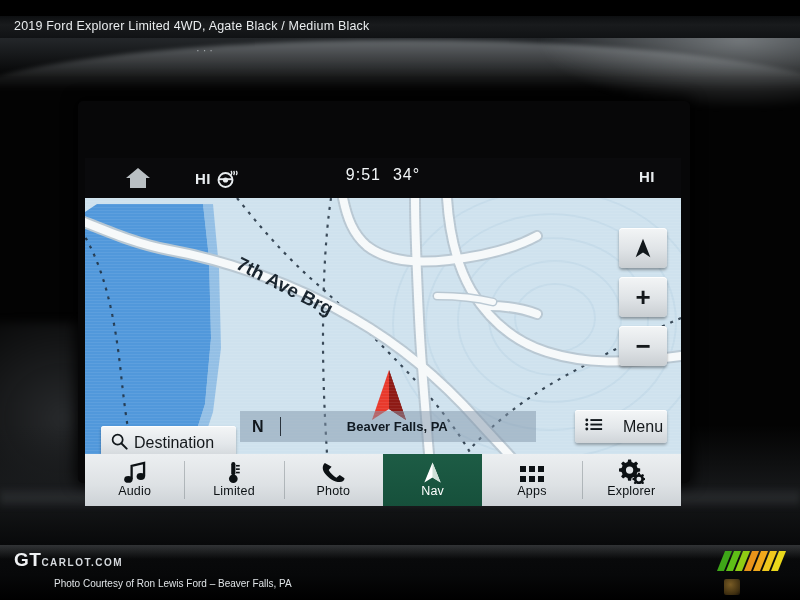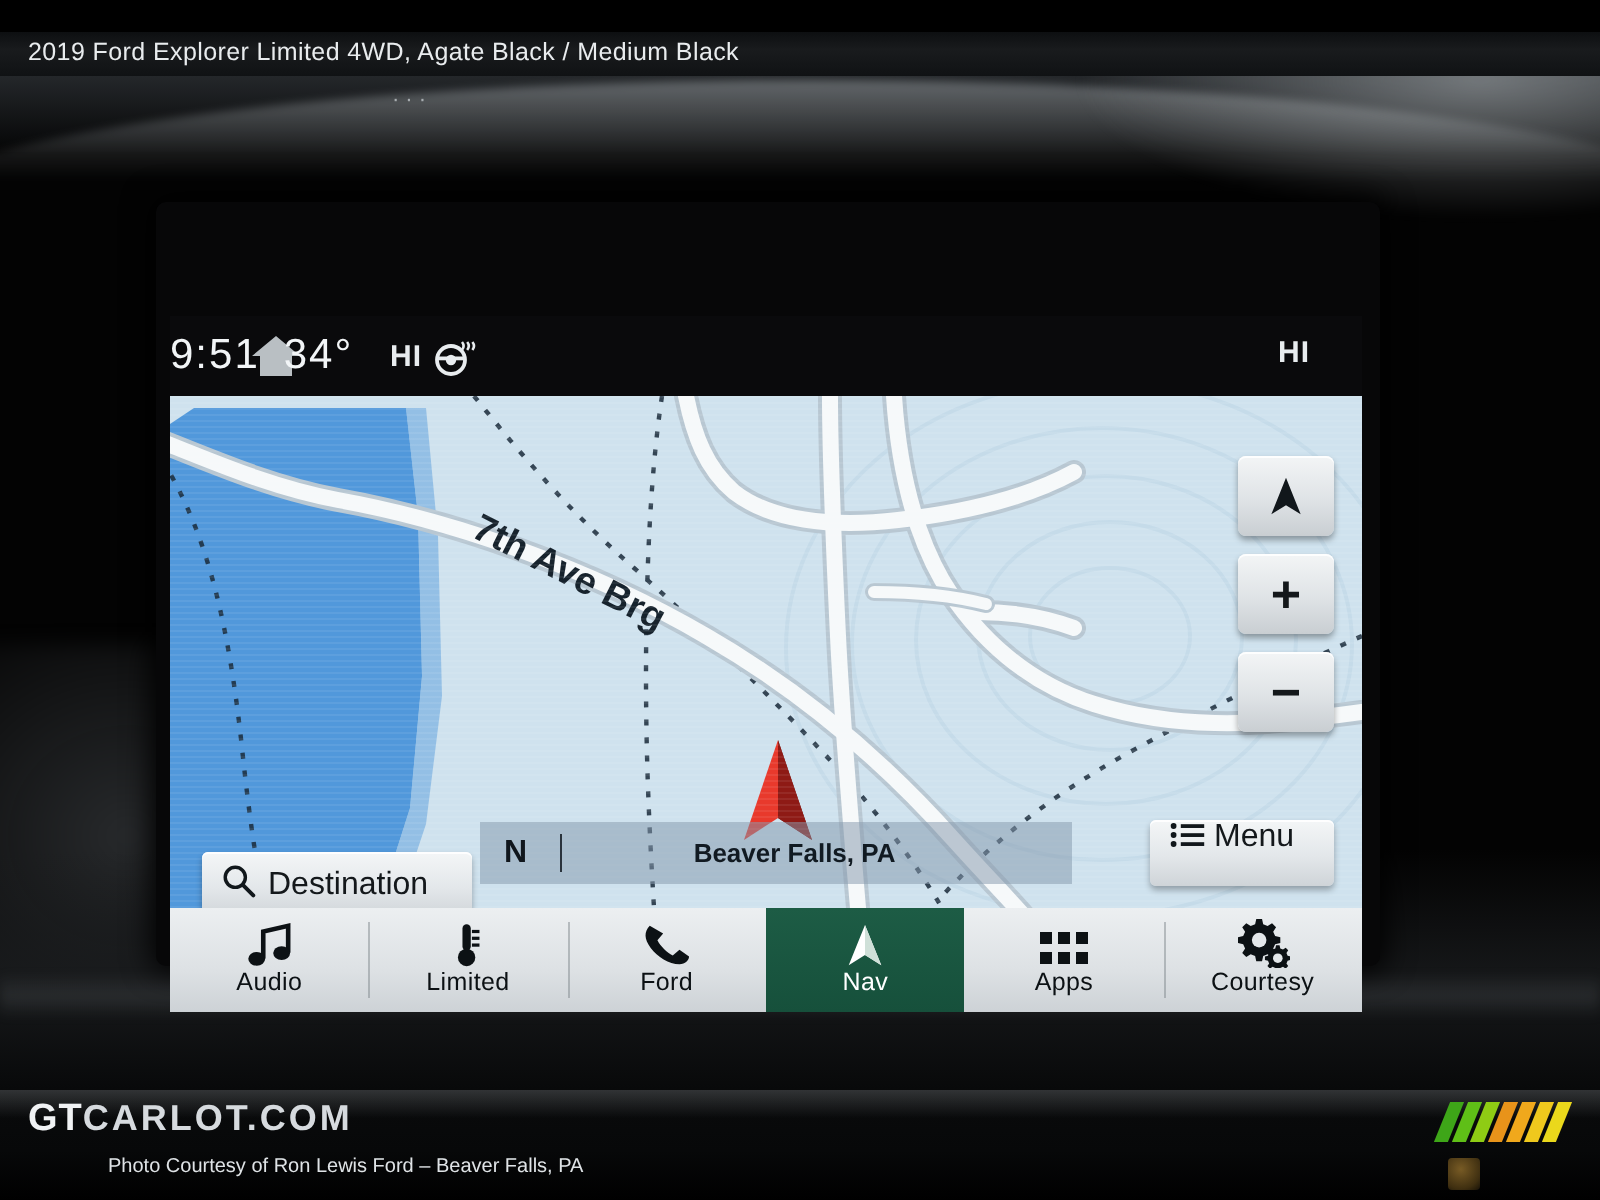--- a/index.html
+++ b/index.html
@@ -84,22 +84,22 @@
   
   #statusbar{
     position:absolute;left:0;top:0;width:596px;height:40px;
     background:#0a0a0c;
   }
   #home-icon{position:absolute;left:40px;top:9px;width:26px;height:22px;}
   #hsw-group{position:absolute;left:110px;top:10px;display:flex;align-items:center;gap:5px;}
   #hsw-label{color:#e8ecef;font-size:15px;font-weight:bold;letter-spacing:.5px;}
   #hsw-icon{width:22px;height:20px;}
   #clock-group{
-    position:absolute;left:0;top:8px;width:596px;
-    color:#f2f5f7;font-size:21px;letter-spacing:1px;
+    position:absolute;left:0;top:8px;width:596px;text-align:center;
+    color:#f2f5f7;font-size:16px;letter-spacing:1px;
   }
   #clock-group span{display:inline-block;}
   #clock-time{margin-right:12px;}
   #right-climate{
     position:absolute;right:26px;top:10px;
     color:#e8ecef;font-size:15px;font-weight:bold;letter-spacing:.5px;
   }
 
   
   #map{
@@ -152,21 +152,21 @@
   }
   #current-location{
     flex:1;text-align:center;color:#111a22;font-size:13px;font-weight:bold;
     margin-right:22px;
   }
   #menu-btn{
     position:absolute;right:14px;top:2px;
     width:92px;height:33px;border-radius:3px;
     background:linear-gradient(180deg,#f4f6f7 0%,#e3e7ea 55%,#cfd4d8 100%);
     box-shadow:0 2px 3px rgba(0,0,0,.30), inset 0 1px 0 rgba(255,255,255,.9);
-    display:flex;align-items:flex-start;gap:4px;padding-left:10px;
+    display:flex;align-items:center;gap:20px;padding-left:10px;
     box-sizing:border-box;color:#14181b;
   }
   #menu-label{font-size:16px;}
 
   
   #tabbar{
     position:absolute;left:0;top:296px;width:596px;height:52px;
     display:flex;
     background:linear-gradient(180deg,#eceff1 0%,#dde1e4 60%,#cdd2d6 100%);
   }
@@ -193,21 +193,21 @@
     z-index:40;
   }
   #footer-sheen{
     position:absolute;left:0;top:0;width:800px;height:14px;
     background:linear-gradient(180deg,rgba(150,156,160,.28),rgba(0,0,0,0));
   }
   #wordmark{
     position:absolute;left:14px;top:4px;color:#f0f2f4;
     font-size:19px;font-weight:bold;letter-spacing:.5px;
   }
-  #wordmark .small{font-size:18px;letter-spacing:1.5px;color:#d6dade;text-align:center;}
+  #wordmark .small{font-size:10px;letter-spacing:1.5px;color:#d6dade;text-align:center;}
   #stripes{position:absolute;right:18px;top:6px;height:20px;display:flex;gap:2px;}
   .stripe{width:7px;height:20px;transform:skewX(-22deg);}
   #footer-credit{
     position:absolute;left:14px;top:33px;color:#dfe3e6;font-size:10px;margin-left:40px;
   }
   #footer-mark{
     position:absolute;right:60px;top:34px;width:16px;height:16px;
     background:radial-gradient(circle at 40% 35%, #8c6a2a, #4a3713 70%, #1b1408);
     border-radius:2px;opacity:.85;
   }
@@ -391,21 +391,21 @@
         </span>
         <span class="tab-label">Limited</span>
       </div>
 
       <div class="tab">
         <span class="tab-icon">
           <svg viewBox="0 0 26 24" width="25" height="23">
             <path d="M4 2 C 1 5, 1 9, 4.5 13.5 C 8 18, 14 22, 19.5 22 C 22.5 22, 24.5 20, 24.5 18 L19.5 14.5 L16 17.5 C 13 16, 9.5 12.5, 8 9.5 L11 6 Z" fill="#0c1114"></path>
           </svg>
         </span>
-        <span class="tab-label">Ford</span>
+        <span class="tab-label">Photo</span>
       </div>
 
       <div class="tab active">
         <span class="tab-icon">
           <svg viewBox="0 0 24 24" width="23" height="23">
             <path d="M12 1.5 L20.5 22.5 L12 17.2 L3.5 22.5 Z" fill="#ffffff"></path>
             <path d="M12 1.5 L20.5 22.5 L12 17.2 Z" fill="#cfe0d8"></path>
           </svg>
         </span>
         <span class="tab-label">Nav</span>
@@ -433,21 +433,21 @@
             <g fill="#0c1114">
               <path d="M10.5 0.5 L13.5 0.5 L14.1 3.2 L16.4 4.2 L18.7 2.7 L20.8 4.8 L19.3 7.1 L20.3 9.4 L23 10 L23 13 L20.3 13.6 L19.3 15.9 L20.8 18.2 L18.7 20.3 L16.4 18.8 L14.1 19.8 L13.5 22.5 L10.5 22.5 L9.9 19.8 L7.6 18.8 L5.3 20.3 L3.2 18.2 L4.7 15.9 L3.7 13.6 L1 13 L1 10 L3.7 9.4 L4.7 7.1 L3.2 4.8 L5.3 2.7 L7.6 4.2 L9.9 3.2 Z"></path>
             </g>
             <circle cx="12" cy="11.5" r="3.8" fill="#e3e7ea"></circle>
             <g fill="#0c1114">
               <path d="M20.8 14.2 L22.6 14.2 L23 15.8 L24.4 16.4 L25.8 15.5 L27.1 16.8 L26.2 18.2 L26.8 19.6 L28.4 20 L28.4 21.8 L26.8 22.2 L26.2 23.6 L27.1 25 L25.8 26.3 L24.4 25.4 L23 26 L22.6 27.6 L20.8 27.6 L20.4 26 L19 25.4 L17.6 26.3 L16.3 25 L17.2 23.6 L16.6 22.2 L15 21.8 L15 20 L16.6 19.6 L17.2 18.2 L16.3 16.8 L17.6 15.5 L19 16.4 L20.4 15.8 Z"></path>
             </g>
             <circle cx="21.7" cy="20.9" r="2.5" fill="#e3e7ea"></circle>
           </svg>
         </span>
-        <span class="tab-label">Courtesy</span>
+        <span class="tab-label">Explorer</span>
       </div>
     </div>
   </div>
 </div>
 
 <div id="footer">
   <div id="footer-sheen"></div>
   <div id="wordmark"><span>GT</span><span class="small">CARLOT.COM</span></div>
   <div id="stripes">
       <span class="stripe" style="background: rgb(62, 166, 24);"></span>

